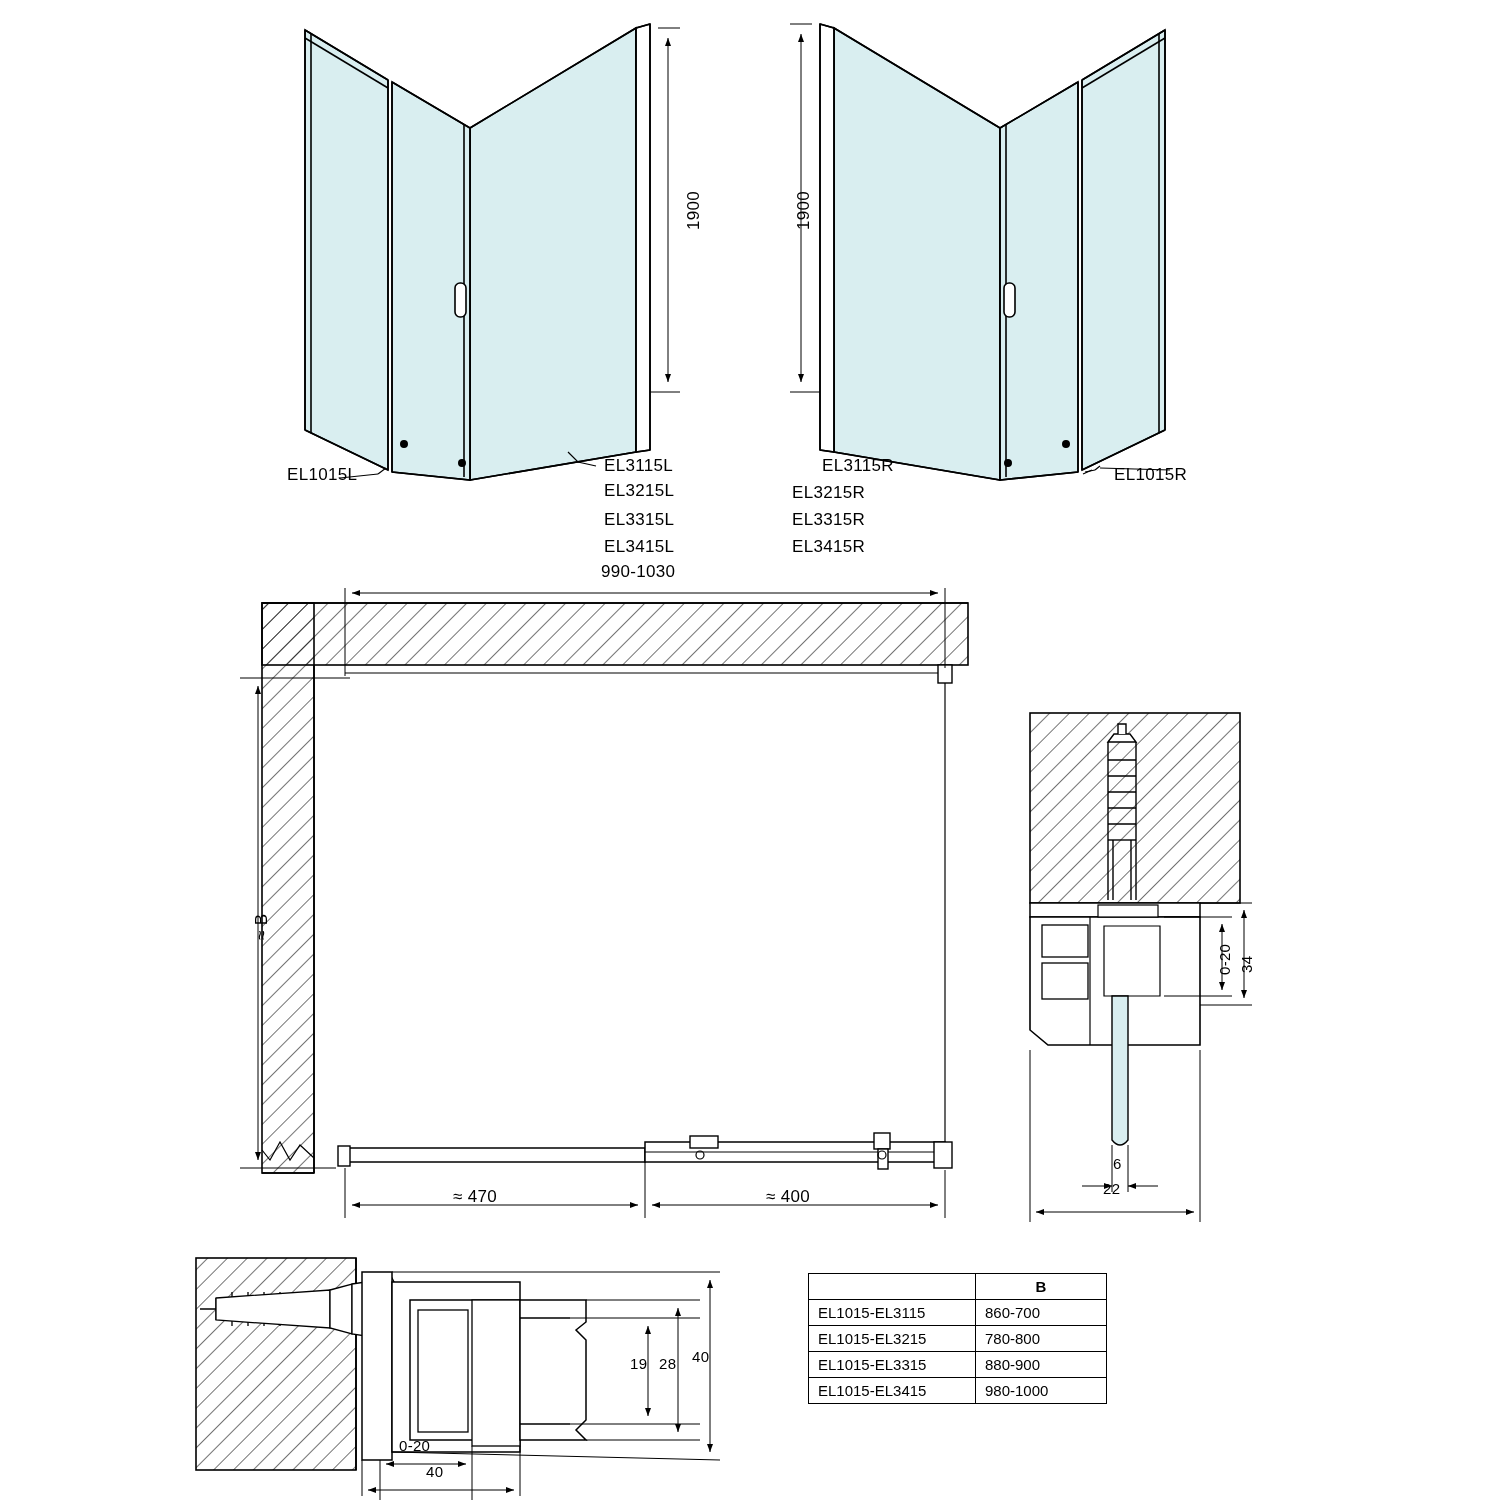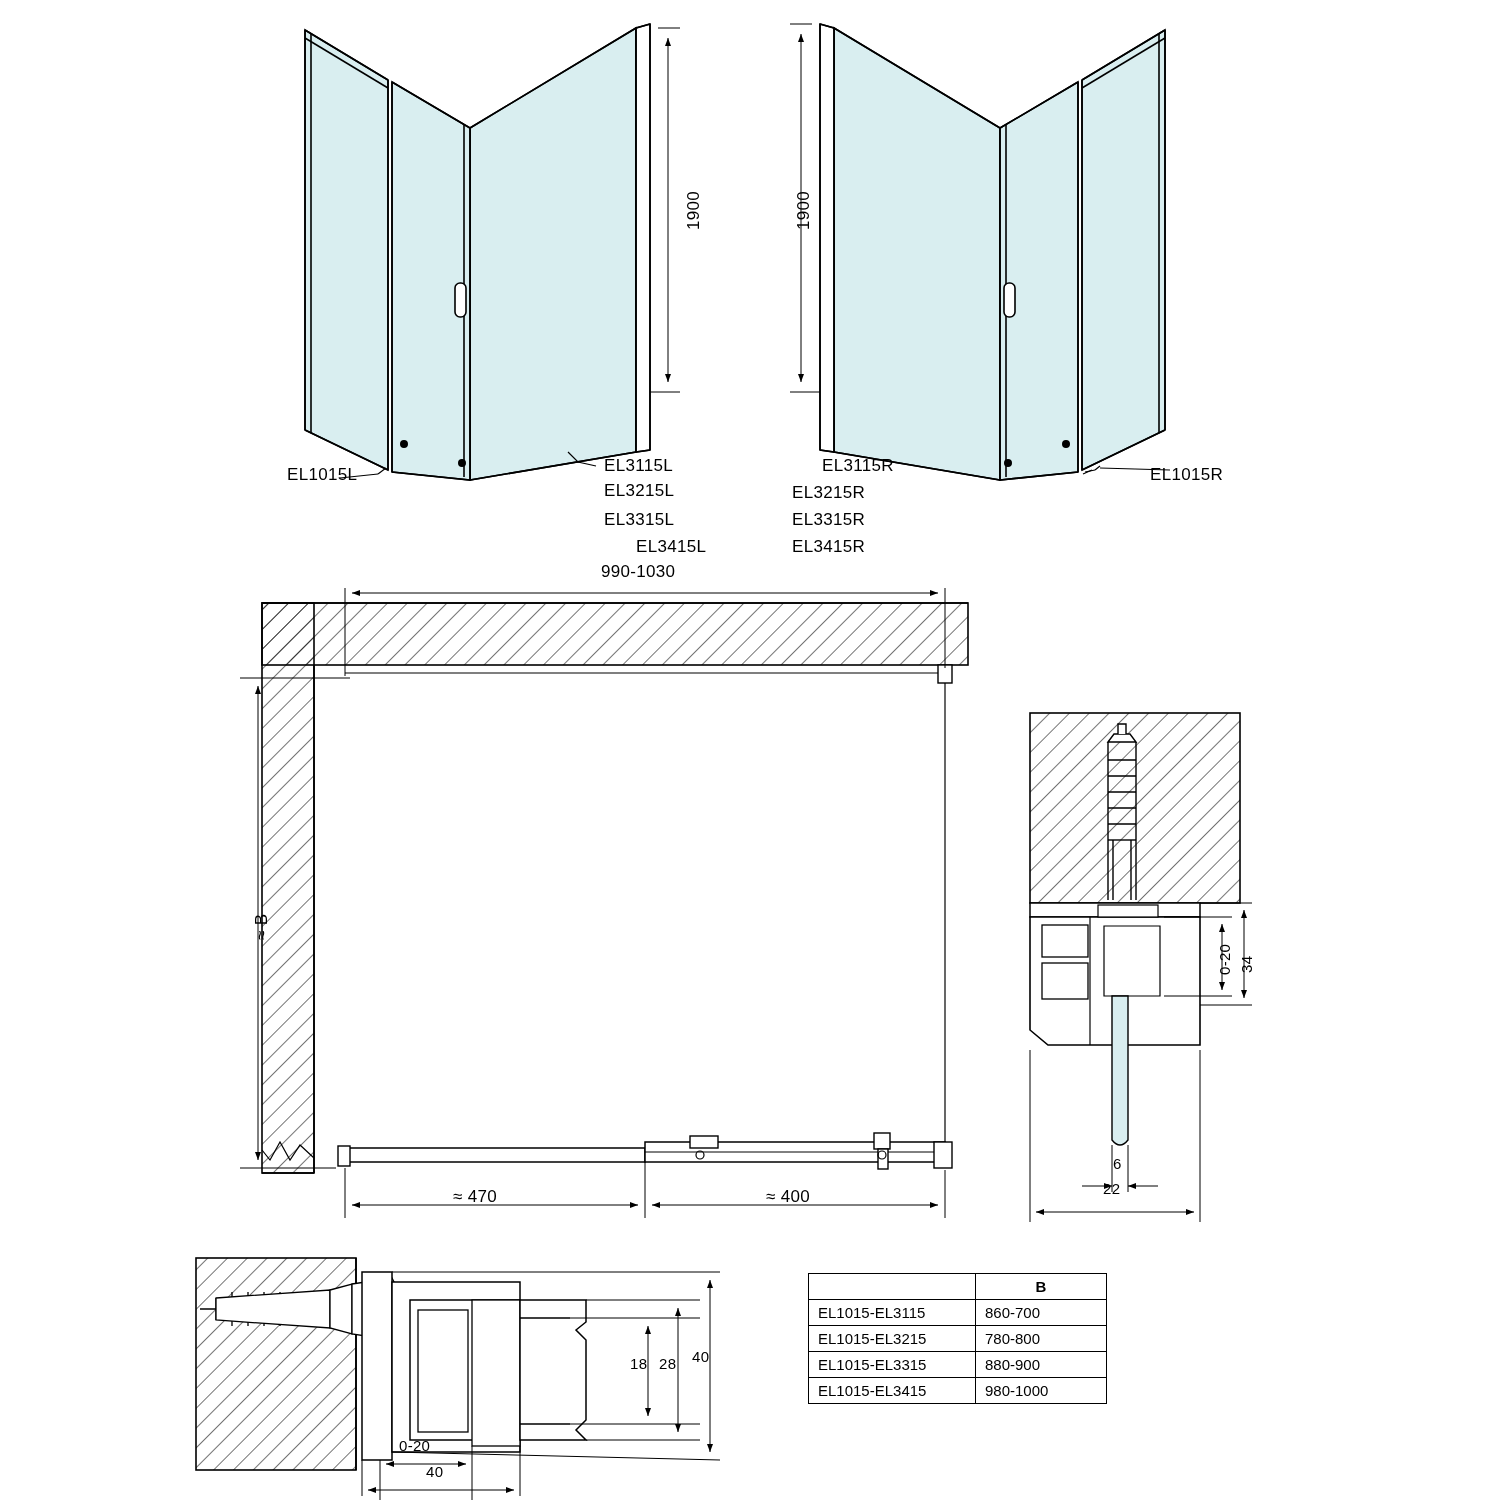--- a/index.html
+++ b/index.html
@@ -233,39 +233,39 @@
   </g>
 </svg>
 
 <div class="lbl vert" style="left:684px;top:230px;">1900</div>
 <div class="lbl vert" style="left:794px;top:230px;">1900</div>
 
 <div class="lbl" style="left:287px;top:465px;">EL1015L</div>
 <div class="lbl" style="left:604px;top:456px;">EL3115L</div>
 <div class="lbl" style="left:604px;top:481px;">EL3215L</div>
 <div class="lbl" style="left:604px;top:510px;">EL3315L</div>
-<div class="lbl" style="left:604px;top:537px;margin-left:32px;">EL3415L</div>
+<div class="lbl" style="left:604px;top:537px;">EL3415L</div>
 
 <div class="lbl" style="left:792px;top:456px;margin-left:30px;">EL3115R</div>
 <div class="lbl" style="left:792px;top:483px;">EL3215R</div>
 <div class="lbl" style="left:792px;top:510px;">EL3315R</div>
 <div class="lbl" style="left:792px;top:537px;">EL3415R</div>
-<div class="lbl" style="left:1150px;top:465px;">EL1015R</div>
+<div class="lbl" style="left:1114px;top:465px;">EL1015R</div>
 
 <div class="lbl" style="left:601px;top:562px;">990-1030</div>
 <div class="lbl vert" style="left:252px;top:940px;">≈ B</div>
 <div class="lbl" style="left:453px;top:1187px;">≈ 470</div>
 <div class="lbl" style="left:766px;top:1187px;">≈ 400</div>
 
 <div class="lbl small vert" style="left:1216px;top:975px;">0-20</div>
 <div class="lbl small vert" style="left:1238px;top:973px;">34</div>
 <div class="lbl small" style="left:1113px;top:1155px;">6</div>
 <div class="lbl small" style="left:1103px;top:1180px;">22</div>
 
-<div class="lbl small" style="left:630px;top:1355px;">18</div>
+<div class="lbl small" style="left:630px;top:1355px;">19</div>
 <div class="lbl small" style="left:659px;top:1355px;">28</div>
 <div class="lbl small" style="left:692px;top:1348px;">40</div>
 <div class="lbl small" style="left:399px;top:1437px;">0-20</div>
 <div class="lbl small" style="left:426px;top:1463px;">40</div>
 
 <table class="tbl">
   <thead>
     <tr>
       <th style="width:148px;"></th>
       <th style="width:112px;">B</th>

